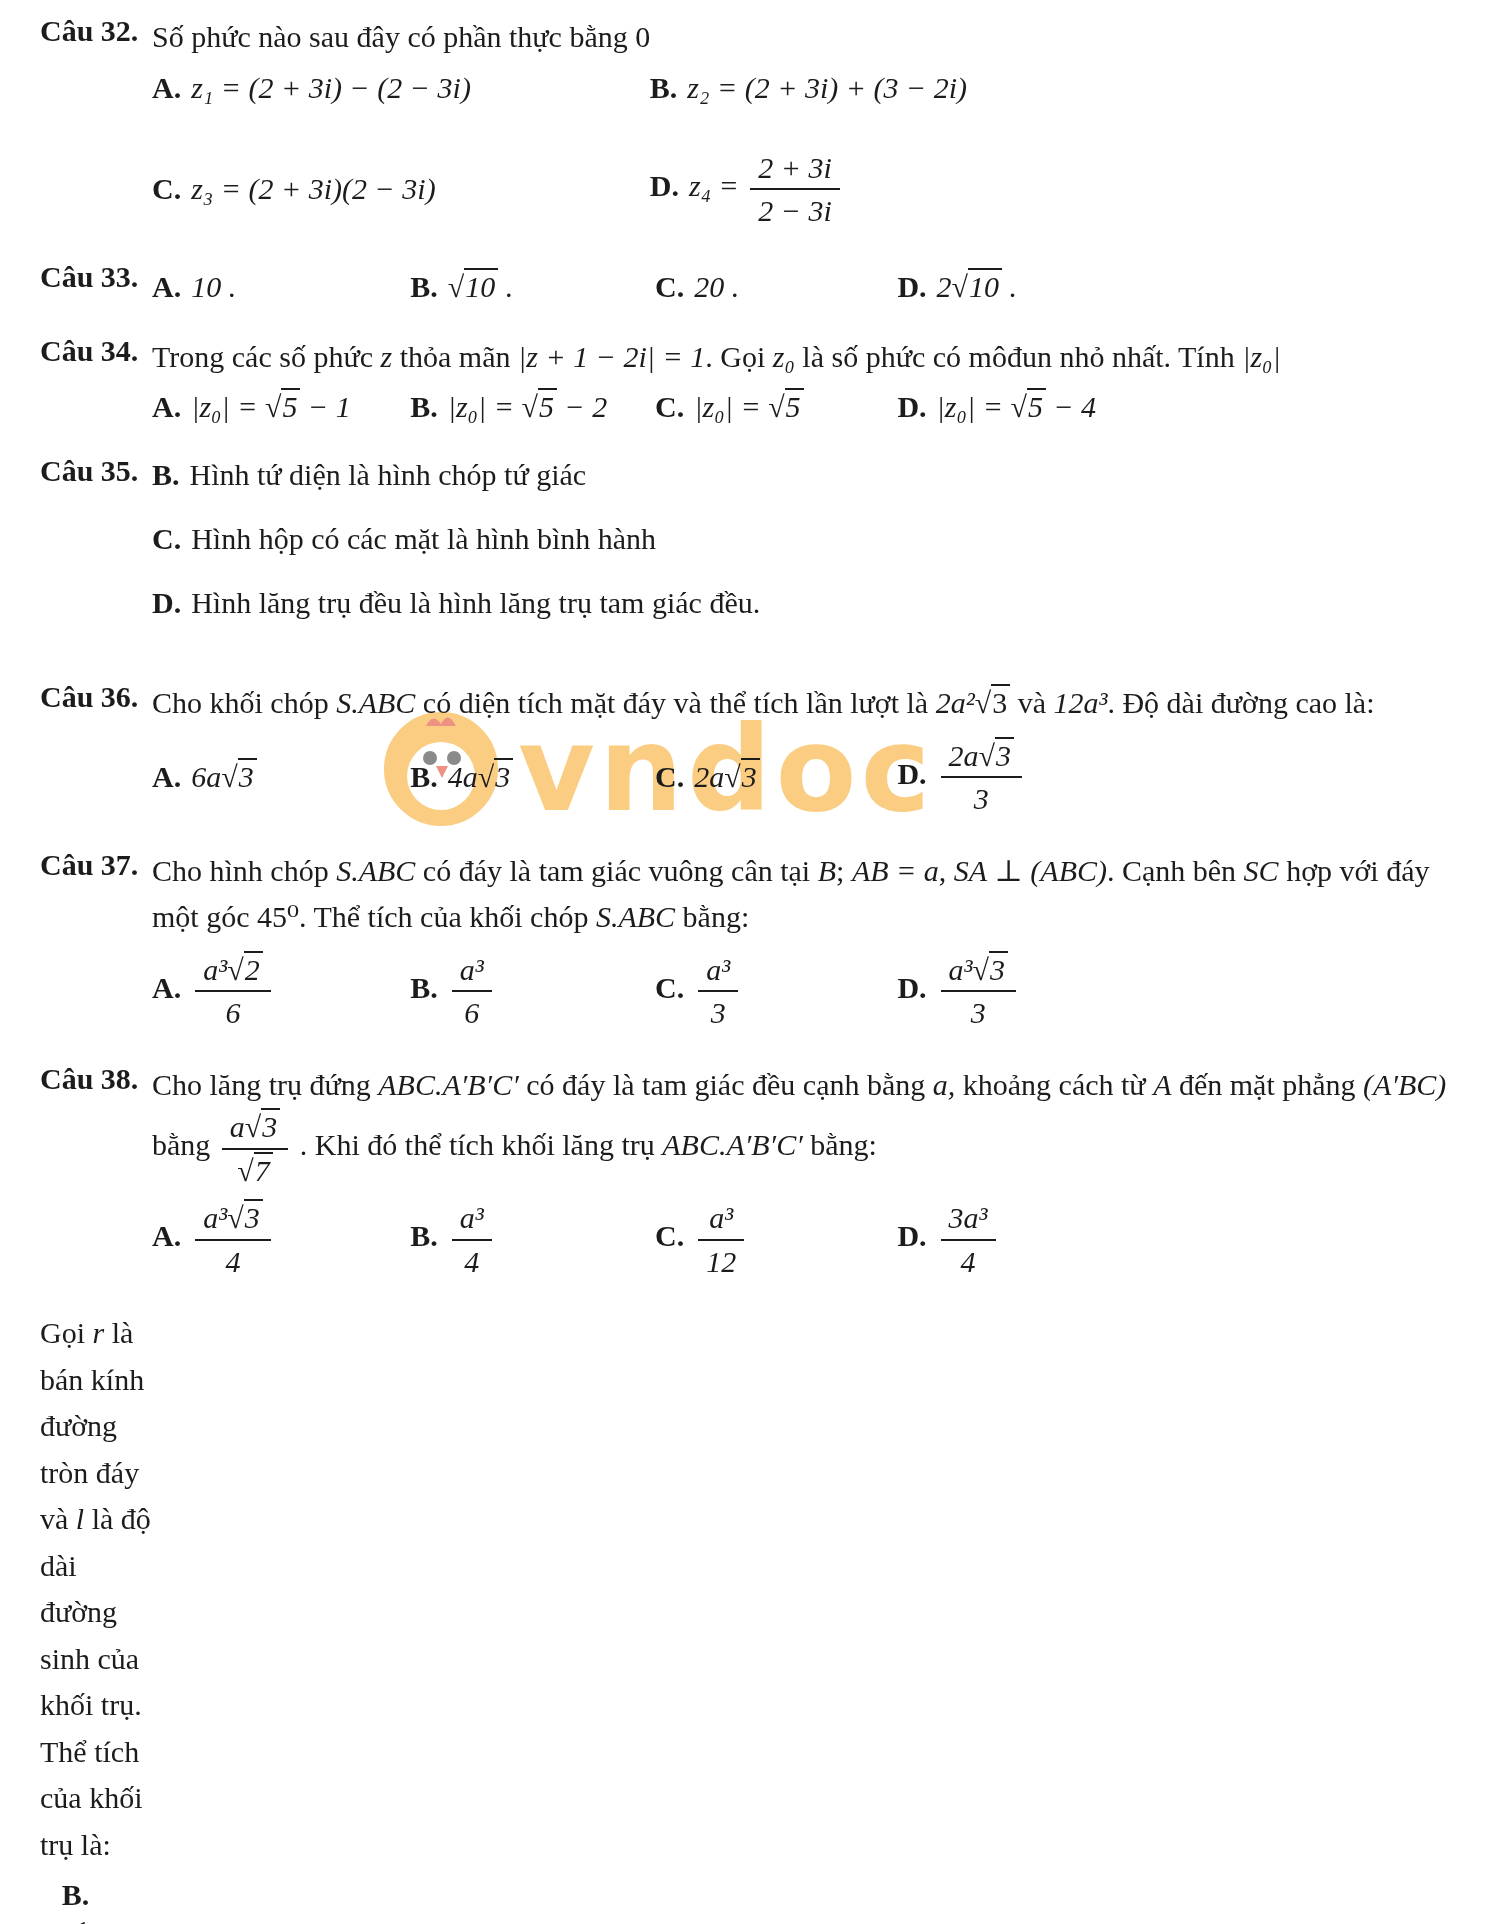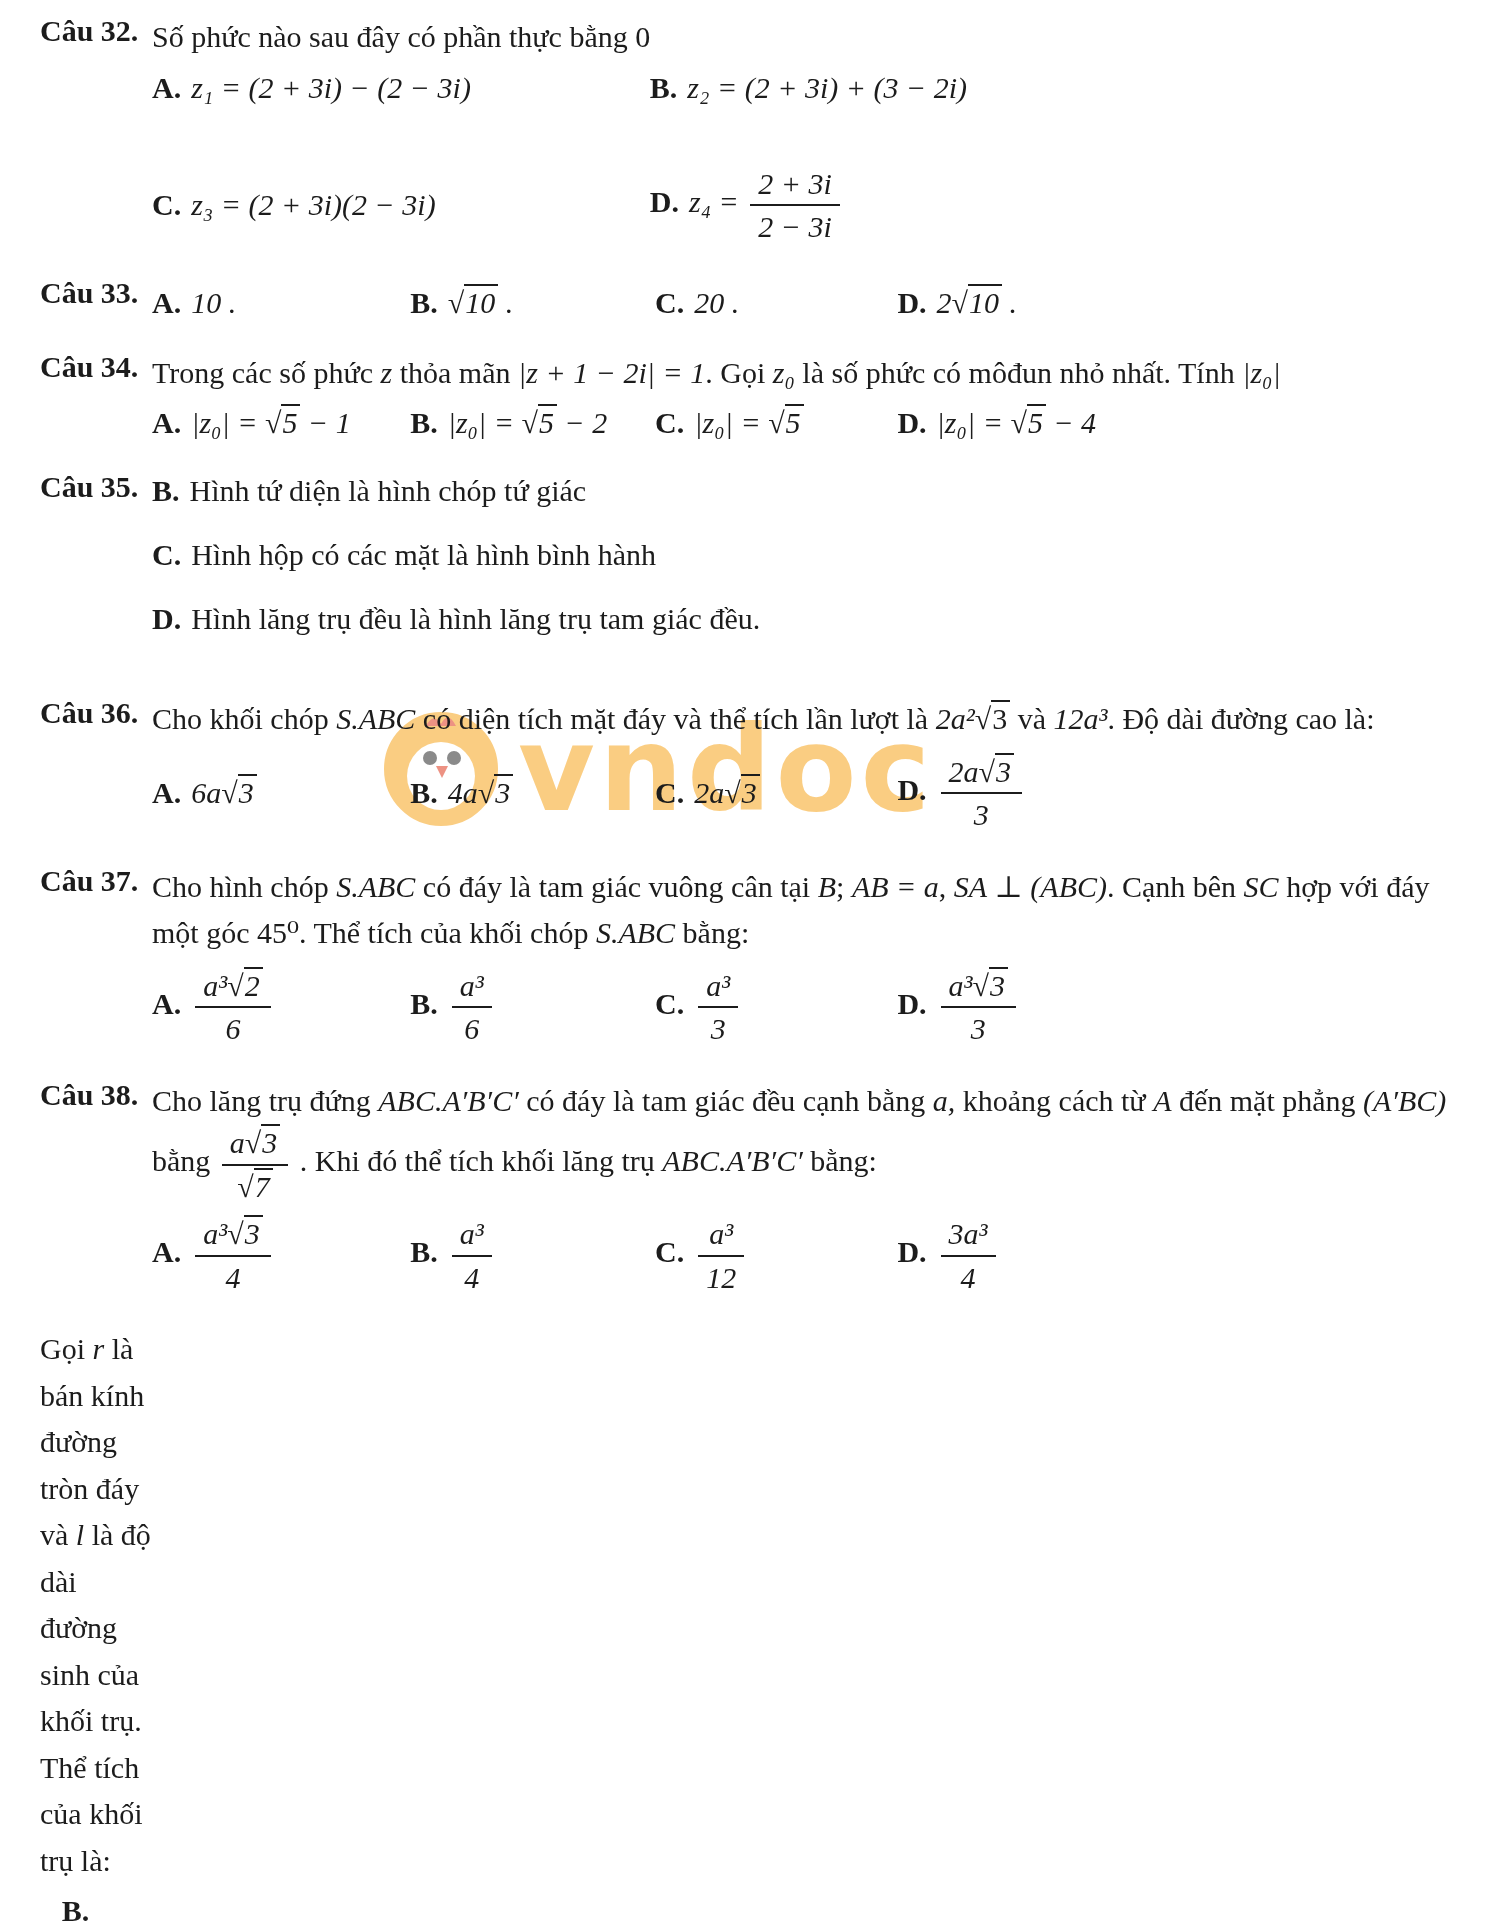--- a/index.html
+++ b/index.html
@@ -10,21 +10,21 @@
     font-size:30px; color:#1c1c1c;
     position:relative; overflow:hidden;
   }
   .page { position:relative; z-index:1; padding:14px 36px 24px 40px; }
 
   .q { display:grid; grid-template-columns:112px 1fr; margin-bottom:30px; }
   .qlabel { font-weight:bold; white-space:nowrap; }
   .qtext { margin-bottom:8px; line-height:1.55; }
   .choices { margin-top:10px; }
   .choices.cols-4 { display:grid; grid-template-columns:19.5% 18.5% 18.3% 1fr; align-items:center; }
-  .choices.cols-2 { display:grid; grid-template-columns:37.6% 1fr; row-gap:60px; align-items:center; }
+  .choices.cols-2 { display:grid; grid-template-columns:37.6% 1fr; row-gap:44px; align-items:center; }
   .choices.stacked .choice { display:block; margin-bottom:30px; }
   .choices.stacked { margin-top:4px; }
   .cletter { font-weight:bold; margin-right:10px; }
   .cbody.math { font-style:italic; }
   i { font-style:italic; }
 
   .frac {
     display:inline-flex; flex-direction:column; text-align:center;
     vertical-align:middle; font-style:italic; line-height:1.25; margin:0 4px;
   }

